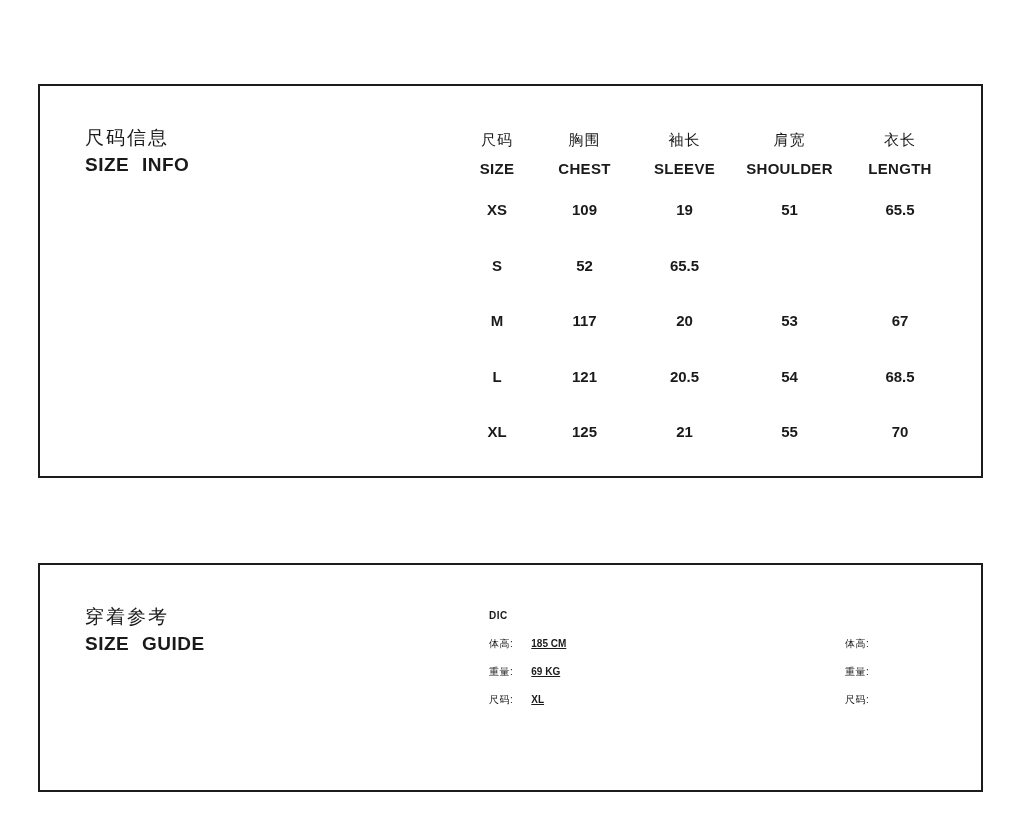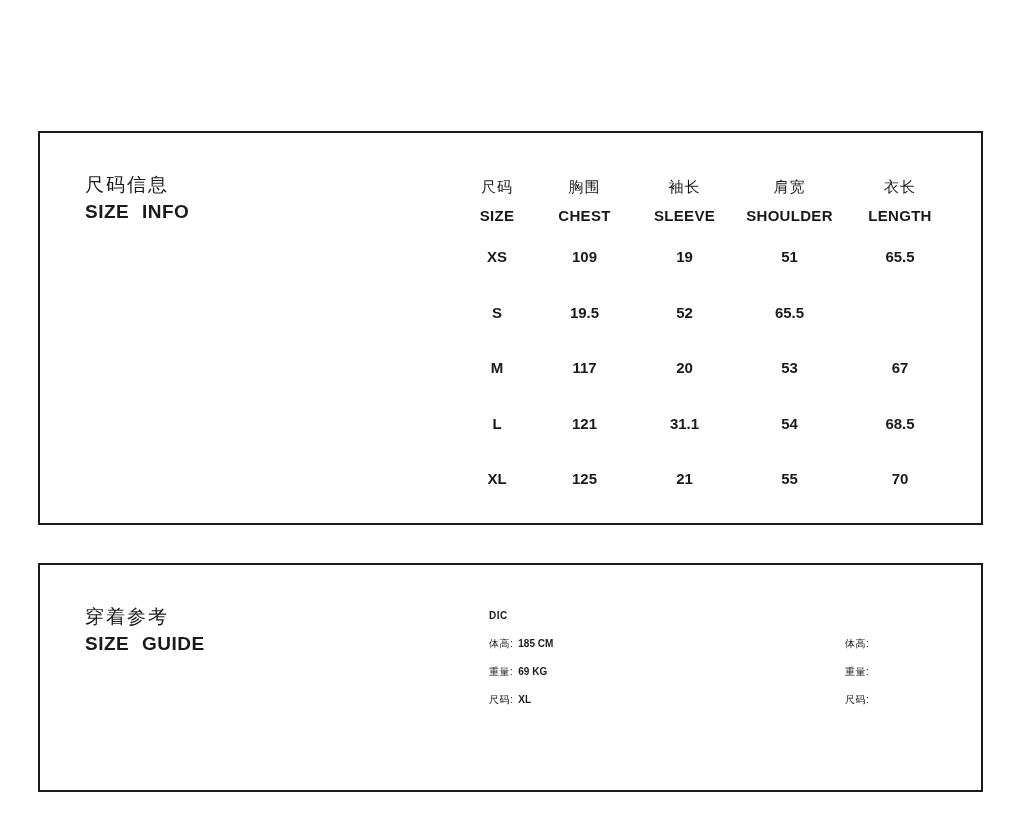--- a/index.html
+++ b/index.html
@@ -11,21 +11,21 @@
     position: relative;
     overflow: hidden;
   }
   .panel {
     position: absolute;
     left: 38px;
     width: 945px;
     border: 2px solid #1c1c1c;
     background: #ffffff;
   }
-  #panel-size-info  { top: 84px;  height: 394px; margin-top: 47px; }
+  #panel-size-info  { top: 84px;  height: 394px; }
   #panel-size-guide { top: 563px; height: 229px; }
 
   .panel-title { position: absolute; left: 45px; top: 38px; }
   .panel-title .zh-title {
     font-size: 19px; line-height: 27px;
     letter-spacing: 2px; font-weight: 500;
   }
   .panel-title .en-title {
     font-size: 19px; line-height: 27px;
     font-weight: bold; letter-spacing: 0.5px; word-spacing: 7px;
@@ -43,21 +43,21 @@
   }
   .thead-zh .cell { height: 28px; font-size: 15px; font-weight: 500; letter-spacing: 1px; }
   .thead-en .cell { height: 28px; font-size: 15px; font-weight: bold; letter-spacing: 0.3px; text-align: right; }
   .tbody-row .cell { height: 55.5px; font-size: 15px; font-weight: bold; }
 
   
   .model-col { position: absolute; left: 449px; top: 37px; }
   .blank-col { position: absolute; left: 805px; top: 65px; }
   .info-line { font-size: 10px; line-height: 28px; }
   .info-line .lbl { font-weight: 500; letter-spacing: 0.5px; margin-top: 44px; }
-  .info-line .val { font-weight: bold; margin-left: 5px; }
+  .info-line .val { font-weight: bold; margin-left: 18px; text-decoration: underline; }
   .model-name { font-weight: bold; letter-spacing: 0.5px; }
 </style>
 </head>
 <body>
 
 <div class="panel" id="panel-size-info">
 
   <div class="panel-title">
     <div class="zh-title">尺码信息</div>
     <div class="en-title">SIZE INFO</div>
@@ -84,37 +84,36 @@
     <div class="trow tbody-row">
       <div class="cell">XS</div>
       <div class="cell">109</div>
       <div class="cell">19</div>
       <div class="cell">51</div>
       <div class="cell">65.5</div>
     </div>
 
     <div class="trow tbody-row">
       <div class="cell">S</div>
-      <div class="cell">19.5</div>
       <div class="cell">52</div>
       <div class="cell">65.5</div>
     </div>
 
     <div class="trow tbody-row">
       <div class="cell">M</div>
       <div class="cell">117</div>
       <div class="cell">20</div>
       <div class="cell">53</div>
       <div class="cell">67</div>
     </div>
 
     <div class="trow tbody-row">
       <div class="cell">L</div>
       <div class="cell">121</div>
-      <div class="cell">31.1</div>
+      <div class="cell">20.5</div>
       <div class="cell">54</div>
       <div class="cell">68.5</div>
     </div>
 
     <div class="trow tbody-row">
       <div class="cell">XL</div>
       <div class="cell">125</div>
       <div class="cell">21</div>
       <div class="cell">55</div>
       <div class="cell">70</div>

